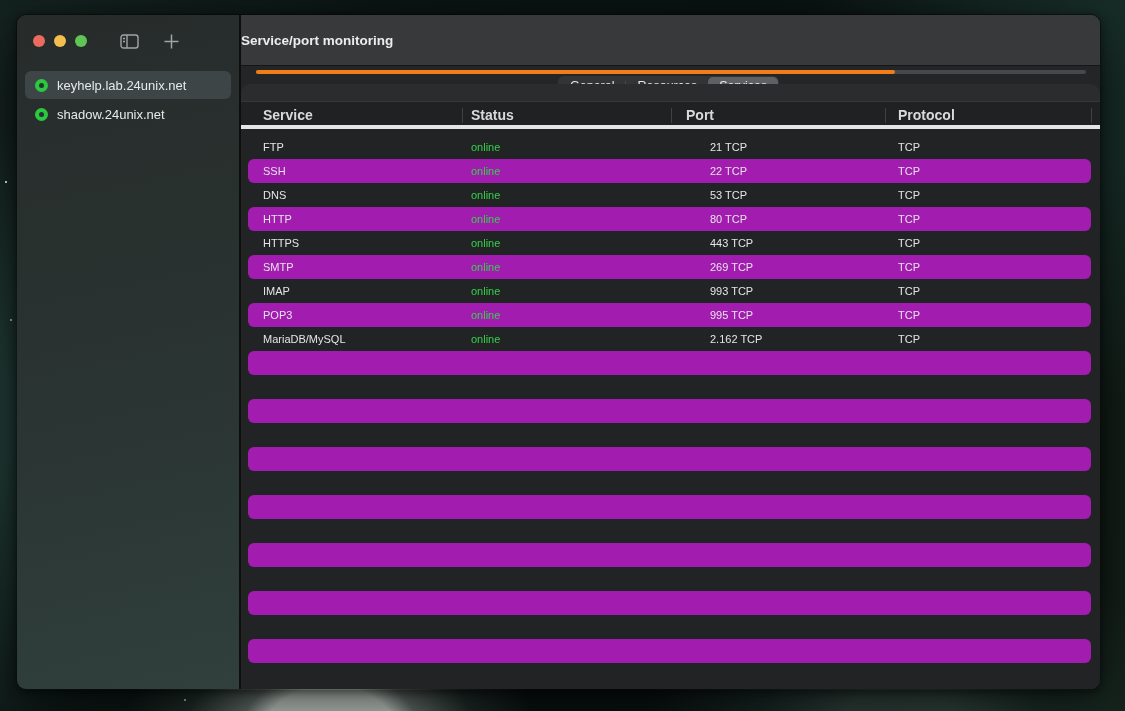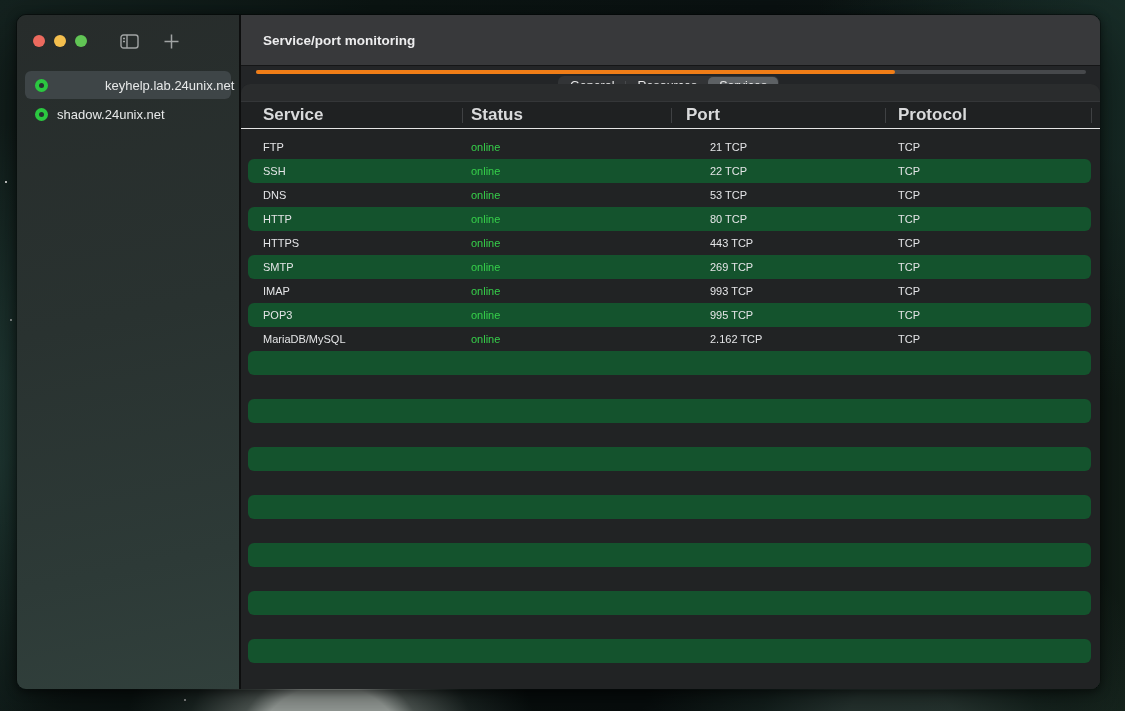--- a/index.html
+++ b/index.html
@@ -37,34 +37,34 @@
   .tl.yellow { background:#f4bf4e; }
   .tl.green { background:#61c555; }
   .sb-toggle { margin-left:24px; display:flex; }
   .sb-plus { margin-left:25px; display:flex; }
   .sb-list { padding:4px 8px 0 8px; }
   .sb-item {
     height:28px; margin-bottom:1px; border-radius:6px;
     display:flex; align-items:center; padding-left:10px;
     color:#e7e9e9; font-size:13px;
   }
-  .sb-item.selected { background:#3e4547;gap:48px; }
+  .sb-item.selected { background:#3e4547; }
   .dot {
     width:13px; height:13px; border-radius:50%; background:#2bc840;
     margin-right:9px; flex:none; display:flex; align-items:center; justify-content:center;
   }
   .dot i { width:5px; height:5px; border-radius:50%; background:#253230; display:block; }
 
   .divider { width:2px; flex:none; background:#0d0e0e; }
 
   
   .main { flex:1; position:relative; background:#232527; }
   .titlebar {
     height:51px; background:#38393b; border-bottom:1px solid #151617;
-    display:flex; align-items:center; padding-left:22px;
+    display:flex; align-items:center; 
   }
   .titlebar .title { font-size:13.5px; font-weight:bold; color:#ededee; }
 
   .progress { position:absolute; left:15px; top:55px; width:830px; height:4px;
     background:#46484b; border-radius:3px; }
   .progress .fill { height:100%; background:#f07d17; border-radius:3px; }
 
   
   .segctl {
     position:absolute; left:317px; top:61px; height:21px;
@@ -74,29 +74,29 @@
   .seg { padding:0 11px; height:19px; line-height:19px; border-radius:5px; white-space:nowrap; }
   .seg.selected { background:#5d6164; }
   .seg-div { width:1px; height:12px; background:#47494b; flex:none; }
 
   
   .table-area { position:absolute; left:0; right:0; top:69px; bottom:0;
     background:#212324; border-radius:9px 9px 0 0; }
   .table-band { height:17px; background:#2a2c2d; border-radius:9px 9px 0 0; }
   .thead {
     position:relative; height:28px; background:#1f2122;
-    border-top:1px solid #343638; border-bottom:1px solid #e5e5e5;
-    font-size:17px; font-weight:bold; color:#d9dadb;
+    border-top:1px solid #343638; border-bottom:4px solid #e5e5e5;
+    font-size:14px; font-weight:bold; color:#d9dadb;
   }
   .thead span.col { position:absolute; line-height:26px; }
   .th-sep { position:absolute; top:6px; width:1px; height:15px; background:#3f4143; }
   .rows { margin:6px 9px 0 7px; }
   .trow { height:24px; border-radius:6px; position:relative;
     font-size:11px; color:#e4e5e7; }
-  .trow.light { background:#14532d;text-decoration:underline; }
+  .trow.light { background:#a21caf;text-decoration:underline; }
   .trow span { position:absolute; line-height:24px; white-space:nowrap; }
   .c-service  { left:15px; }
   .c-status   { left:223px; color:#36cf4a; }
   .c-port     { left:462px; }
   .c-protocol { left:650px; }
 </style>
 </head>
 <body>
 
 <div class="window">

